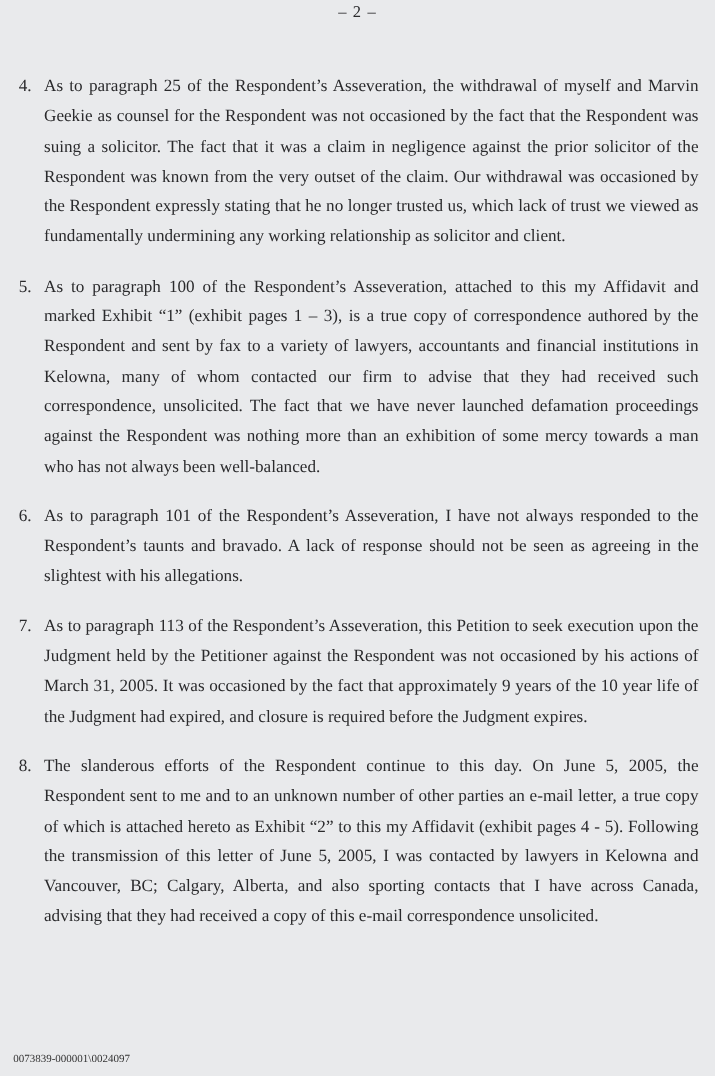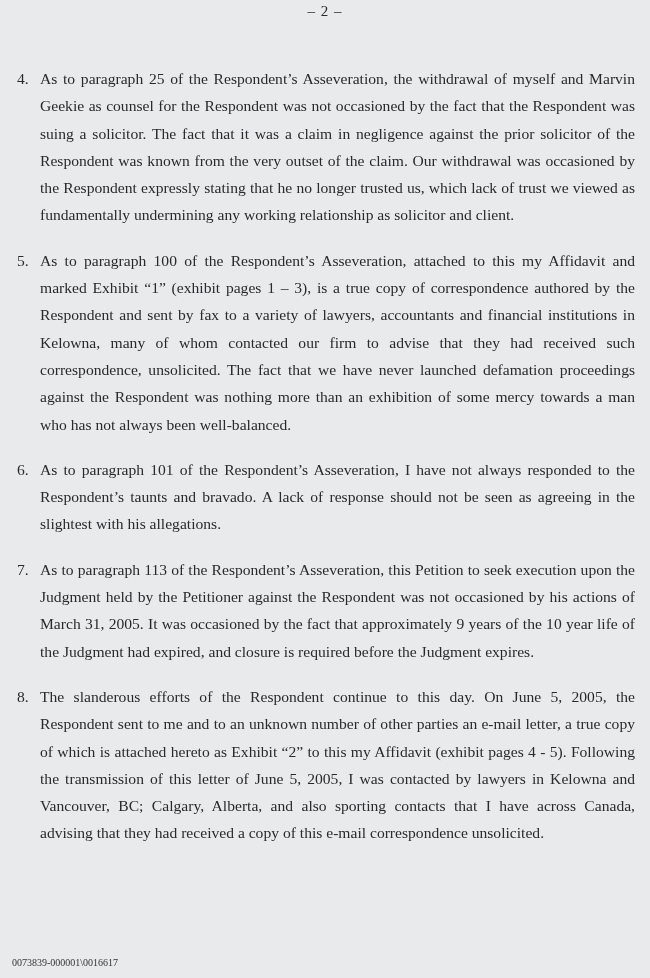--- a/index.html
+++ b/index.html
@@ -49,13 +49,13 @@
   <div class="para">
     <span class="num">7.</span>
     <span>As to paragraph 113 of the Respondent’s Asseveration, this Petition to seek execution upon the Judgment held by the Petitioner against the Respondent was not occasioned by his actions of March 31, 2005.  It was occasioned by the fact that approximately 9 years of the 10 year life of the Judgment had expired, and closure is required before the Judgment expires.</span>
   </div>
   <div class="para">
     <span class="num">8.</span>
     <span>The slanderous efforts of the Respondent continue to this day.  On June 5, 2005, the Respondent sent to me and to an unknown number of other parties an e-mail letter, a true copy of which is attached hereto as Exhibit “2” to this my Affidavit (exhibit pages 4 - 5). Following the transmission of this letter of June 5, 2005, I was contacted by lawyers in Kelowna and Vancouver, BC; Calgary, Alberta, and also sporting contacts that I have across Canada, advising that they had received a copy of this e-mail correspondence unsolicited.</span>
   </div>
 </div>
 
-<div class="footer-ref">0073839-000001\0016617</div>
+<div class="footer-ref">0073839-000001\0024097</div>
 
 </body></html>

